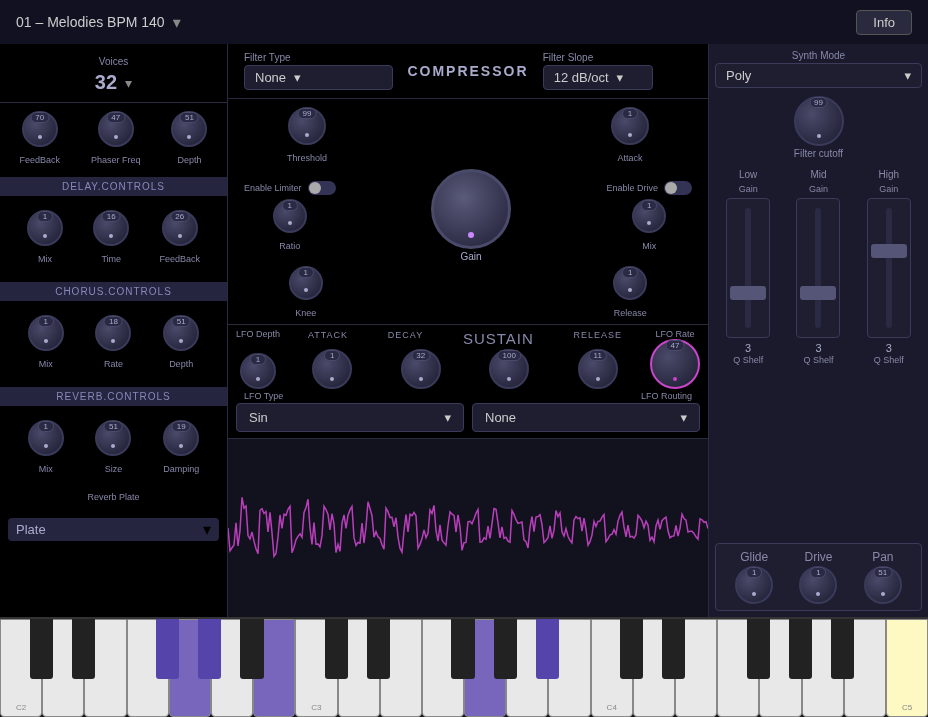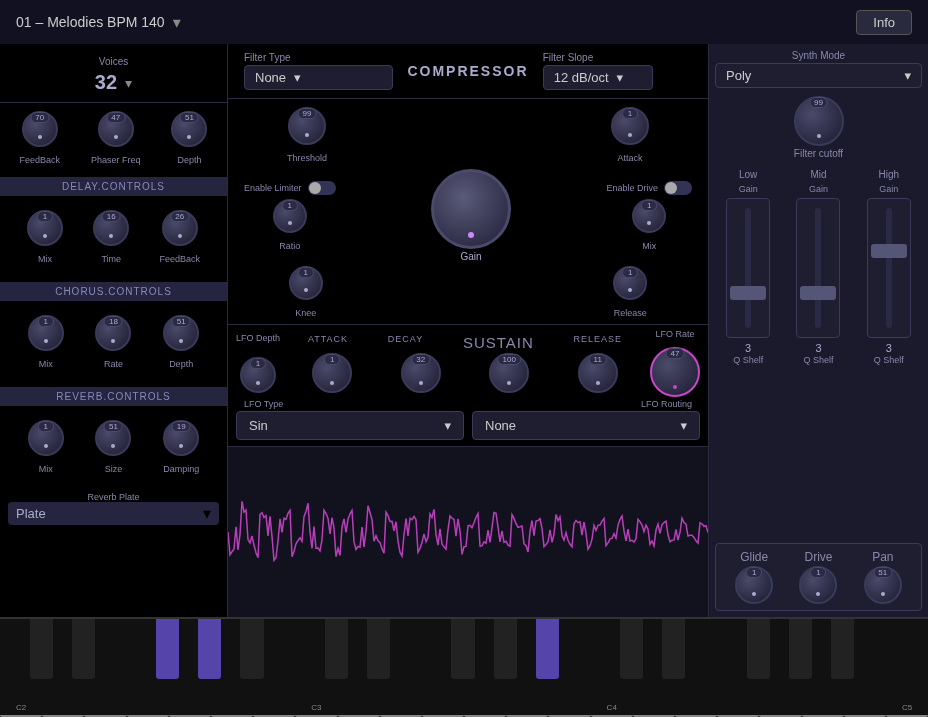--- a/index.html
+++ b/index.html
@@ -149,21 +149,21 @@
       padding: 2px 8px 6px;
     }
 
     .reverb-bottom {
       padding: 4px 8px 2px;
     }
     .reverb-plate-label {
       font-size: 9px;
       color: #8888aa;
       text-align: center;
-      margin-bottom: 0;
+      margin-bottom: 16px;
     }
     .reverb-plate-row {
       display: flex;
       align-items: center;
       justify-content: space-between;
       background: #252540;
       border-radius: 4px;
       padding: 2px 8px;
     }
     .reverb-plate-val {
@@ -755,21 +755,21 @@
             </div>
             <div class="knob-item">
               <div class="knob" style="width:40px;height:40px">
                 <span class="knob-badge">11</span>
                 <span class="knob-dot"></span>
               </div>
             </div>
           </div>
         </div>
 
-        <div style="display:flex;flex-direction:column;align-items:center;gap:8px">
+        <div style="display:flex;flex-direction:column;align-items:center;gap:0">
           <span class="lfo-rate-label">LFO Rate</span>
           <div class="knob" style="width:50px;height:50px;border:2px solid #cc44cc">
             <span class="knob-badge">47</span>
             <span class="knob-dot" style="background:#cc44cc"></span>
           </div>
         </div>
       </div>
 
       <div style="display:flex;justify-content:space-between;padding:2px 8px 0">
         <span style="font-size:9px;color:#8888aa">LFO Type</span>
@@ -880,21 +880,21 @@
           <span class="knob-dot"></span>
         </div>
       </div>
     </div>
 
   </div>
 </div>
 
 <div style="width:928px;height:100px;background:#111;position:relative;border-top:2px solid #333;overflow:hidden">
   <div id="keyboard-container" style="position:relative;width:100%;height:100%;display:flex">
-      <div style="position: absolute; top: 0px; left: 0px; width: 100%; height: 100%; display: flex; align-items: flex-end;">
+      <div style="position: absolute; top: 0px; left: 0px; width: 100%; height: 100%; display: flex;">
         <div style="flex: 1 1 0%; background: rgb(232, 232, 232); border: 1px solid rgb(136, 136, 136); border-radius: 0px 0px 4px 4px; position: relative; cursor: pointer;">
           <span style="position: absolute; bottom: 4px; left: 50%; transform: translateX(-50%); font-size: 8px; color: rgb(136, 136, 136);">C2</span>
         </div>
         <div style="flex: 1 1 0%; background: rgb(232, 232, 232); border: 1px solid rgb(136, 136, 136); border-radius: 0px 0px 4px 4px; position: relative; cursor: pointer;"></div>
         <div style="flex: 1 1 0%; background: rgb(232, 232, 232); border: 1px solid rgb(136, 136, 136); border-radius: 0px 0px 4px 4px; position: relative; cursor: pointer;"></div>
         <div style="flex: 1 1 0%; background: rgb(232, 232, 232); border: 1px solid rgb(136, 136, 136); border-radius: 0px 0px 4px 4px; position: relative; cursor: pointer;"></div>
         <div style="flex: 1 1 0%; background: rgb(119, 102, 187); border: 1px solid rgb(136, 136, 136); border-radius: 0px 0px 4px 4px; position: relative; cursor: pointer;"></div>
         <div style="flex: 1 1 0%; background: rgb(232, 232, 232); border: 1px solid rgb(136, 136, 136); border-radius: 0px 0px 4px 4px; position: relative; cursor: pointer;"></div>
         <div style="flex: 1 1 0%; background: rgb(119, 102, 187); border: 1px solid rgb(136, 136, 136); border-radius: 0px 0px 4px 4px; position: relative; cursor: pointer;"></div>
         <div style="flex: 1 1 0%; background: rgb(232, 232, 232); border: 1px solid rgb(136, 136, 136); border-radius: 0px 0px 4px 4px; position: relative; cursor: pointer;">

